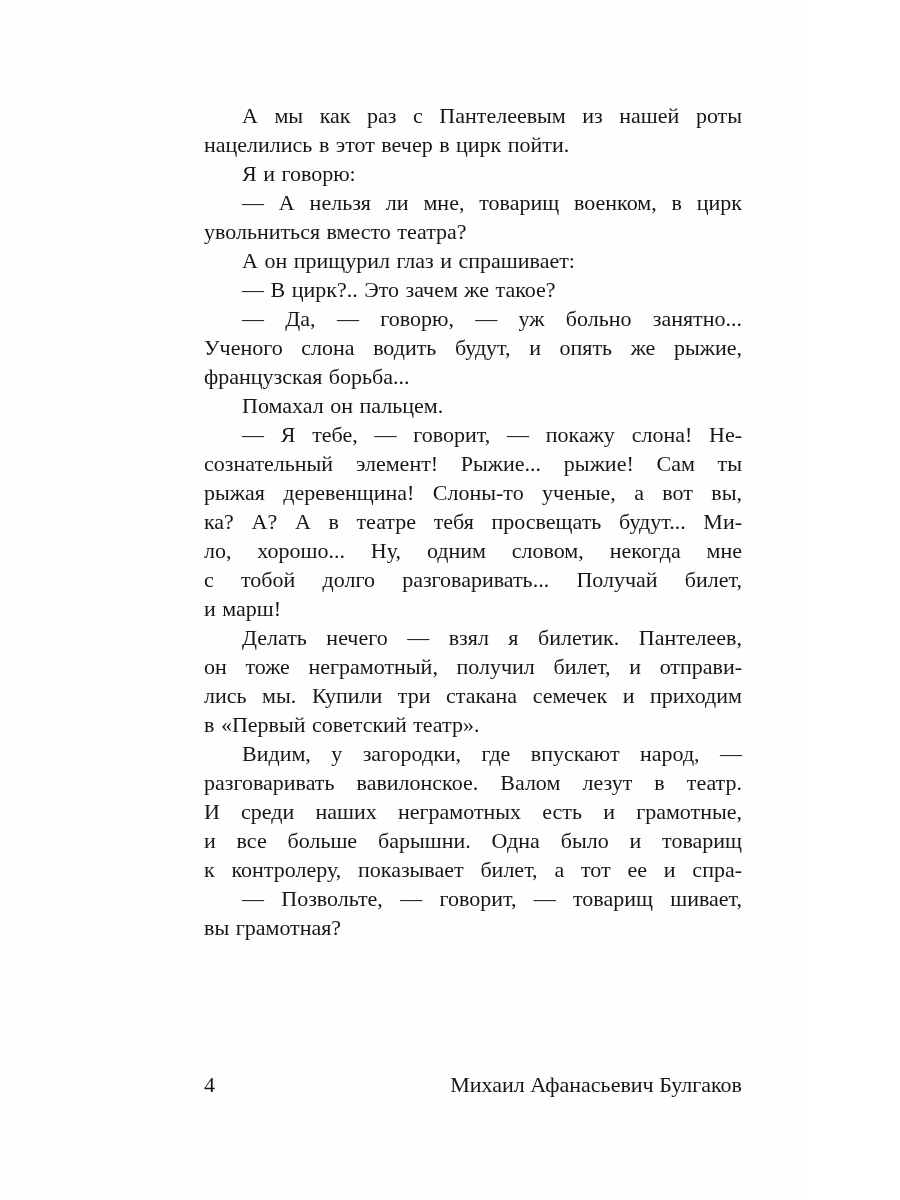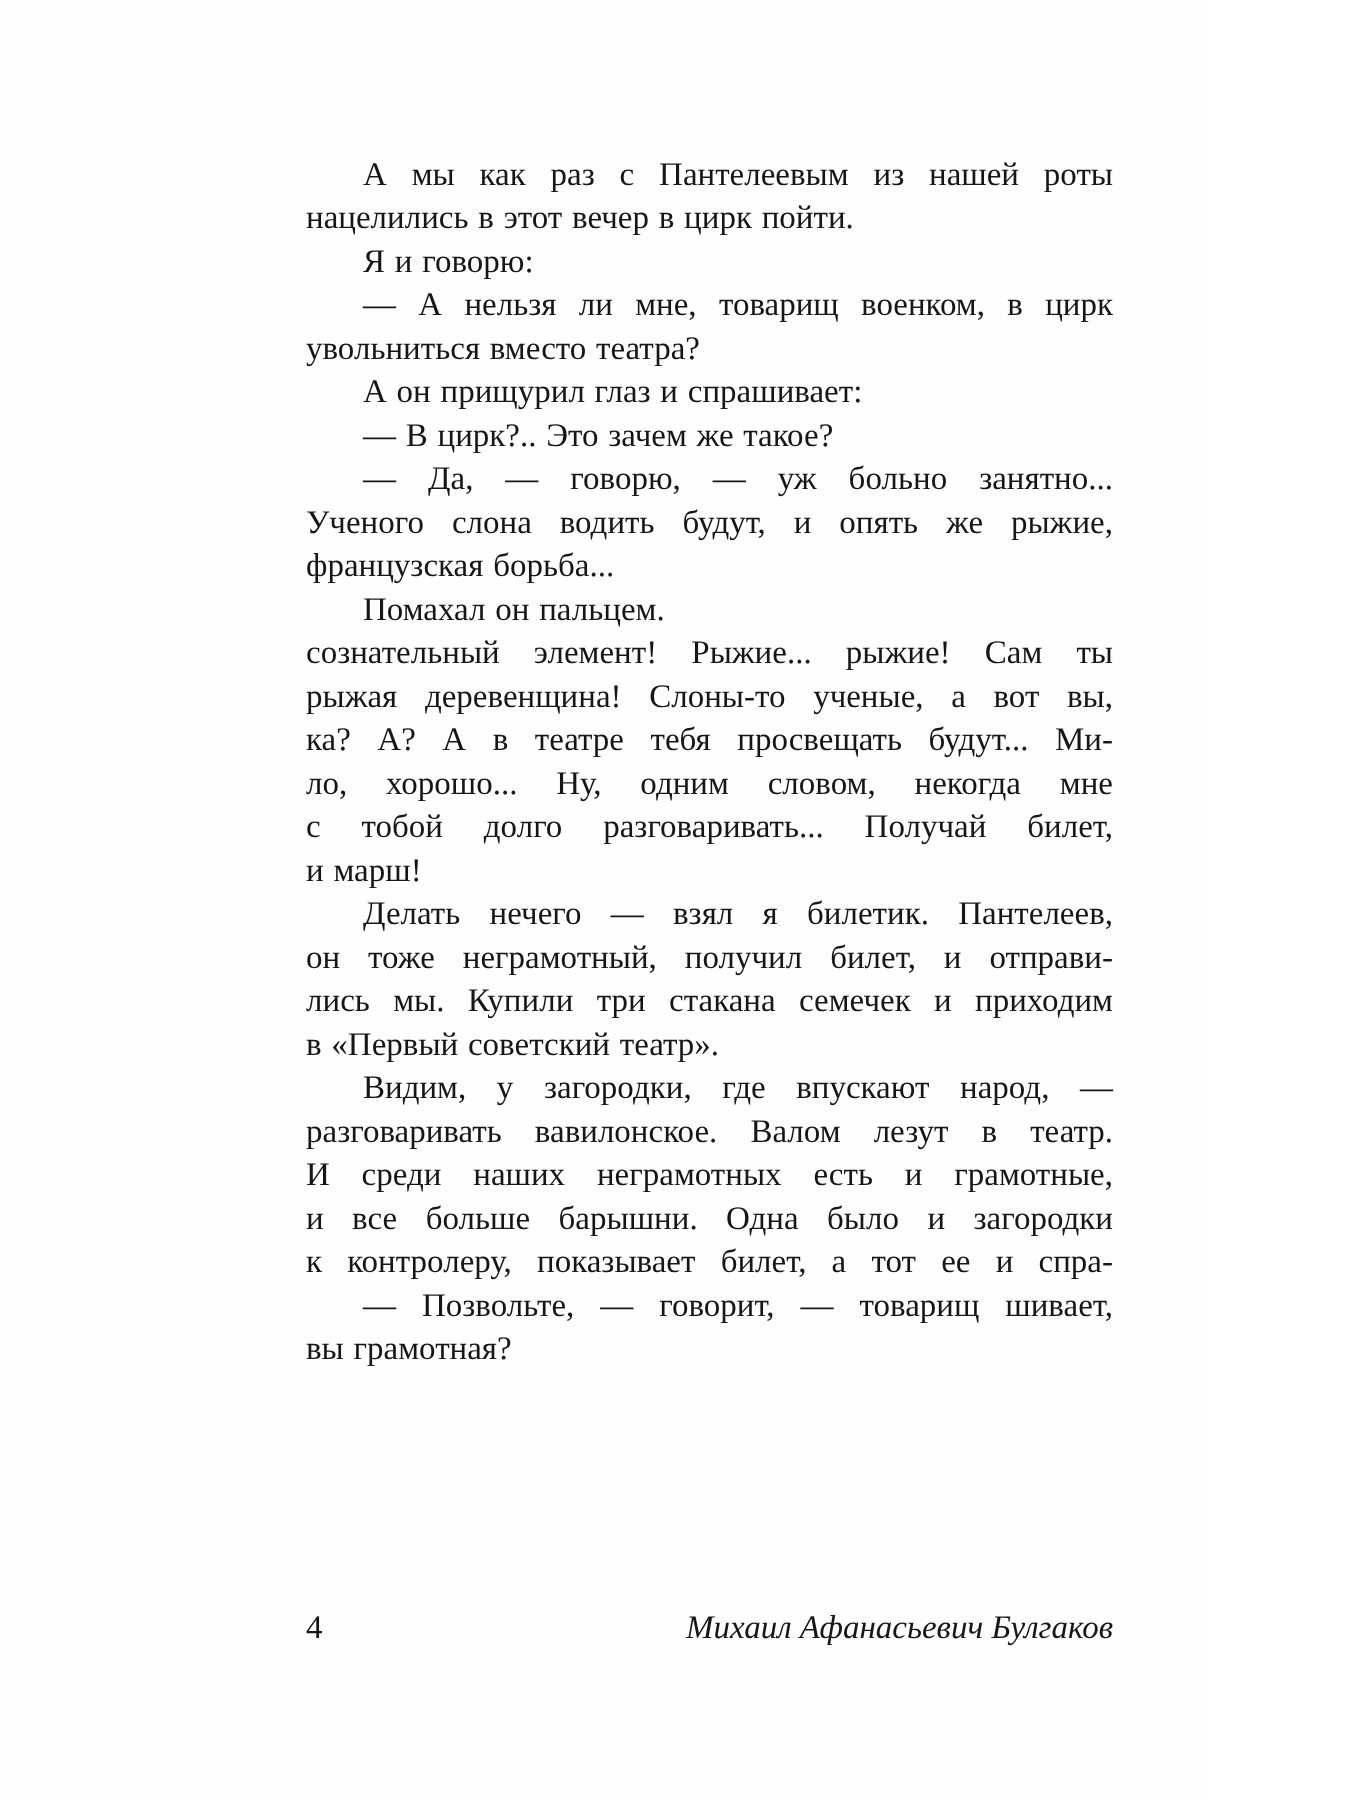--- a/index.html
+++ b/index.html
@@ -46,54 +46,54 @@
     display: flex;
     justify-content: space-between;
     align-items: baseline;
     font-size: 22px;
     line-height: 29px;
   }
   .page-number {
     font-style: normal;
   }
   .author {
-    font-style: italic;
   }
 </style>
 </head>
 <body>
 
 <div class="page">
 
   <div class="body-text">
       <div class="line indent">А мы как раз с Пантелеевым из нашей роты</div>
       <div class="line end">нацелились в этот вечер в цирк пойти.</div>
       <div class="line indent end">Я и говорю:</div>
       <div class="line indent">— А нельзя ли мне, товарищ военком, в цирк</div>
       <div class="line end">увольниться вместо театра?</div>
       <div class="line indent end">А он прищурил глаз и спрашивает:</div>
       <div class="line indent end">— В цирк?.. Это зачем же такое?</div>
       <div class="line indent">— Да, — говорю, — уж больно занятно...</div>
       <div class="line">Ученого слона водить будут, и опять же рыжие,</div>
       <div class="line end">французская борьба...</div>
       <div class="line indent end">Помахал он пальцем.</div>
+      <div class="line indent">— Я тебе, — говорит, — покажу слона! Не-</div>
       <div class="line">сознательный элемент! Рыжие... рыжие! Сам ты</div>
       <div class="line">рыжая деревенщина! Слоны-то ученые, а вот вы,</div>
       <div class="line">ка? А? А в театре тебя просвещать будут... Ми-</div>
       <div class="line">ло, хорошо... Ну, одним словом, некогда мне</div>
       <div class="line">с тобой долго разговаривать... Получай билет,</div>
       <div class="line end">и марш!</div>
       <div class="line indent">Делать нечего — взял я билетик. Пантелеев,</div>
       <div class="line">он тоже неграмотный, получил билет, и отправи-</div>
       <div class="line">лись мы. Купили три стакана семечек и приходим</div>
       <div class="line end">в «Первый советский театр».</div>
       <div class="line indent">Видим, у загородки, где впускают народ, —</div>
       <div class="line">разговаривать вавилонское. Валом лезут в театр.</div>
       <div class="line">И среди наших неграмотных есть и грамотные,</div>
-      <div class="line">и все больше барышни. Одна было и загородки</div>
+      <div class="line">и все больше барышни. Одна было и товарищ</div>
       <div class="line">к контролеру, показывает билет, а тот ее и спра-</div>
       <div class="line indent">— Позвольте, — говорит, — товарищ шивает,</div>
       <div class="line end">вы грамотная?</div>
     </div>
 
   <div class="footer">
     <span class="page-number">4</span>
     <span class="author">Михаил Афанасьевич Булгаков</span>
   </div>
 

